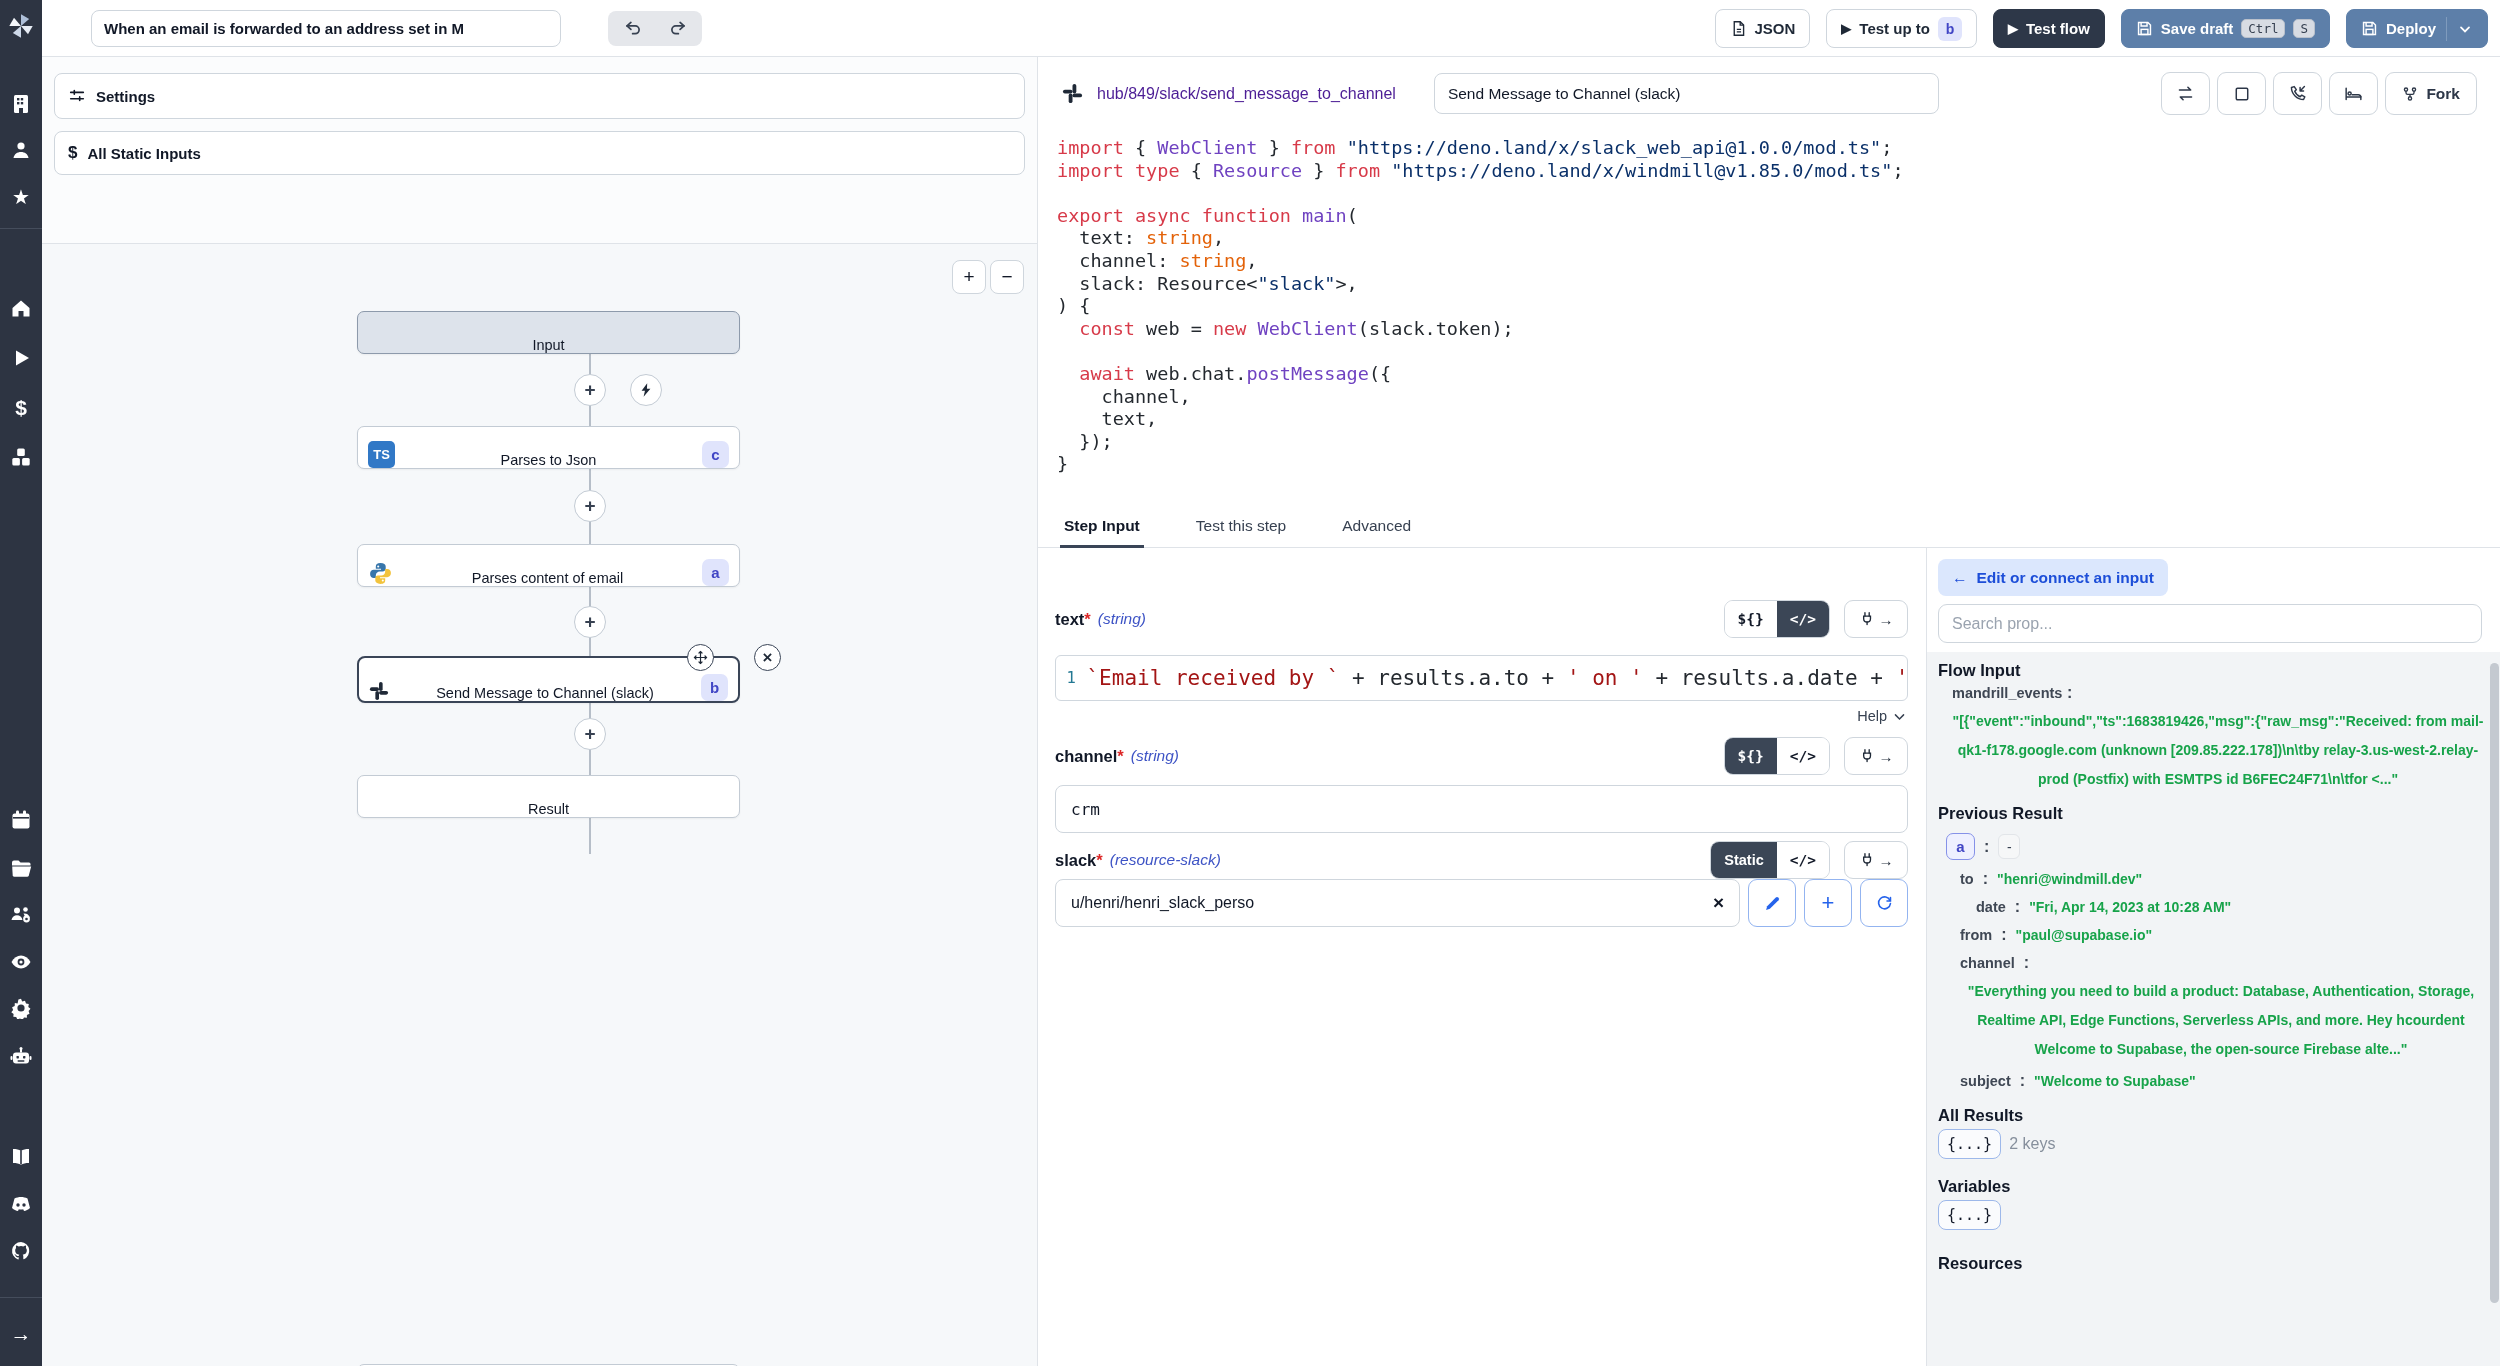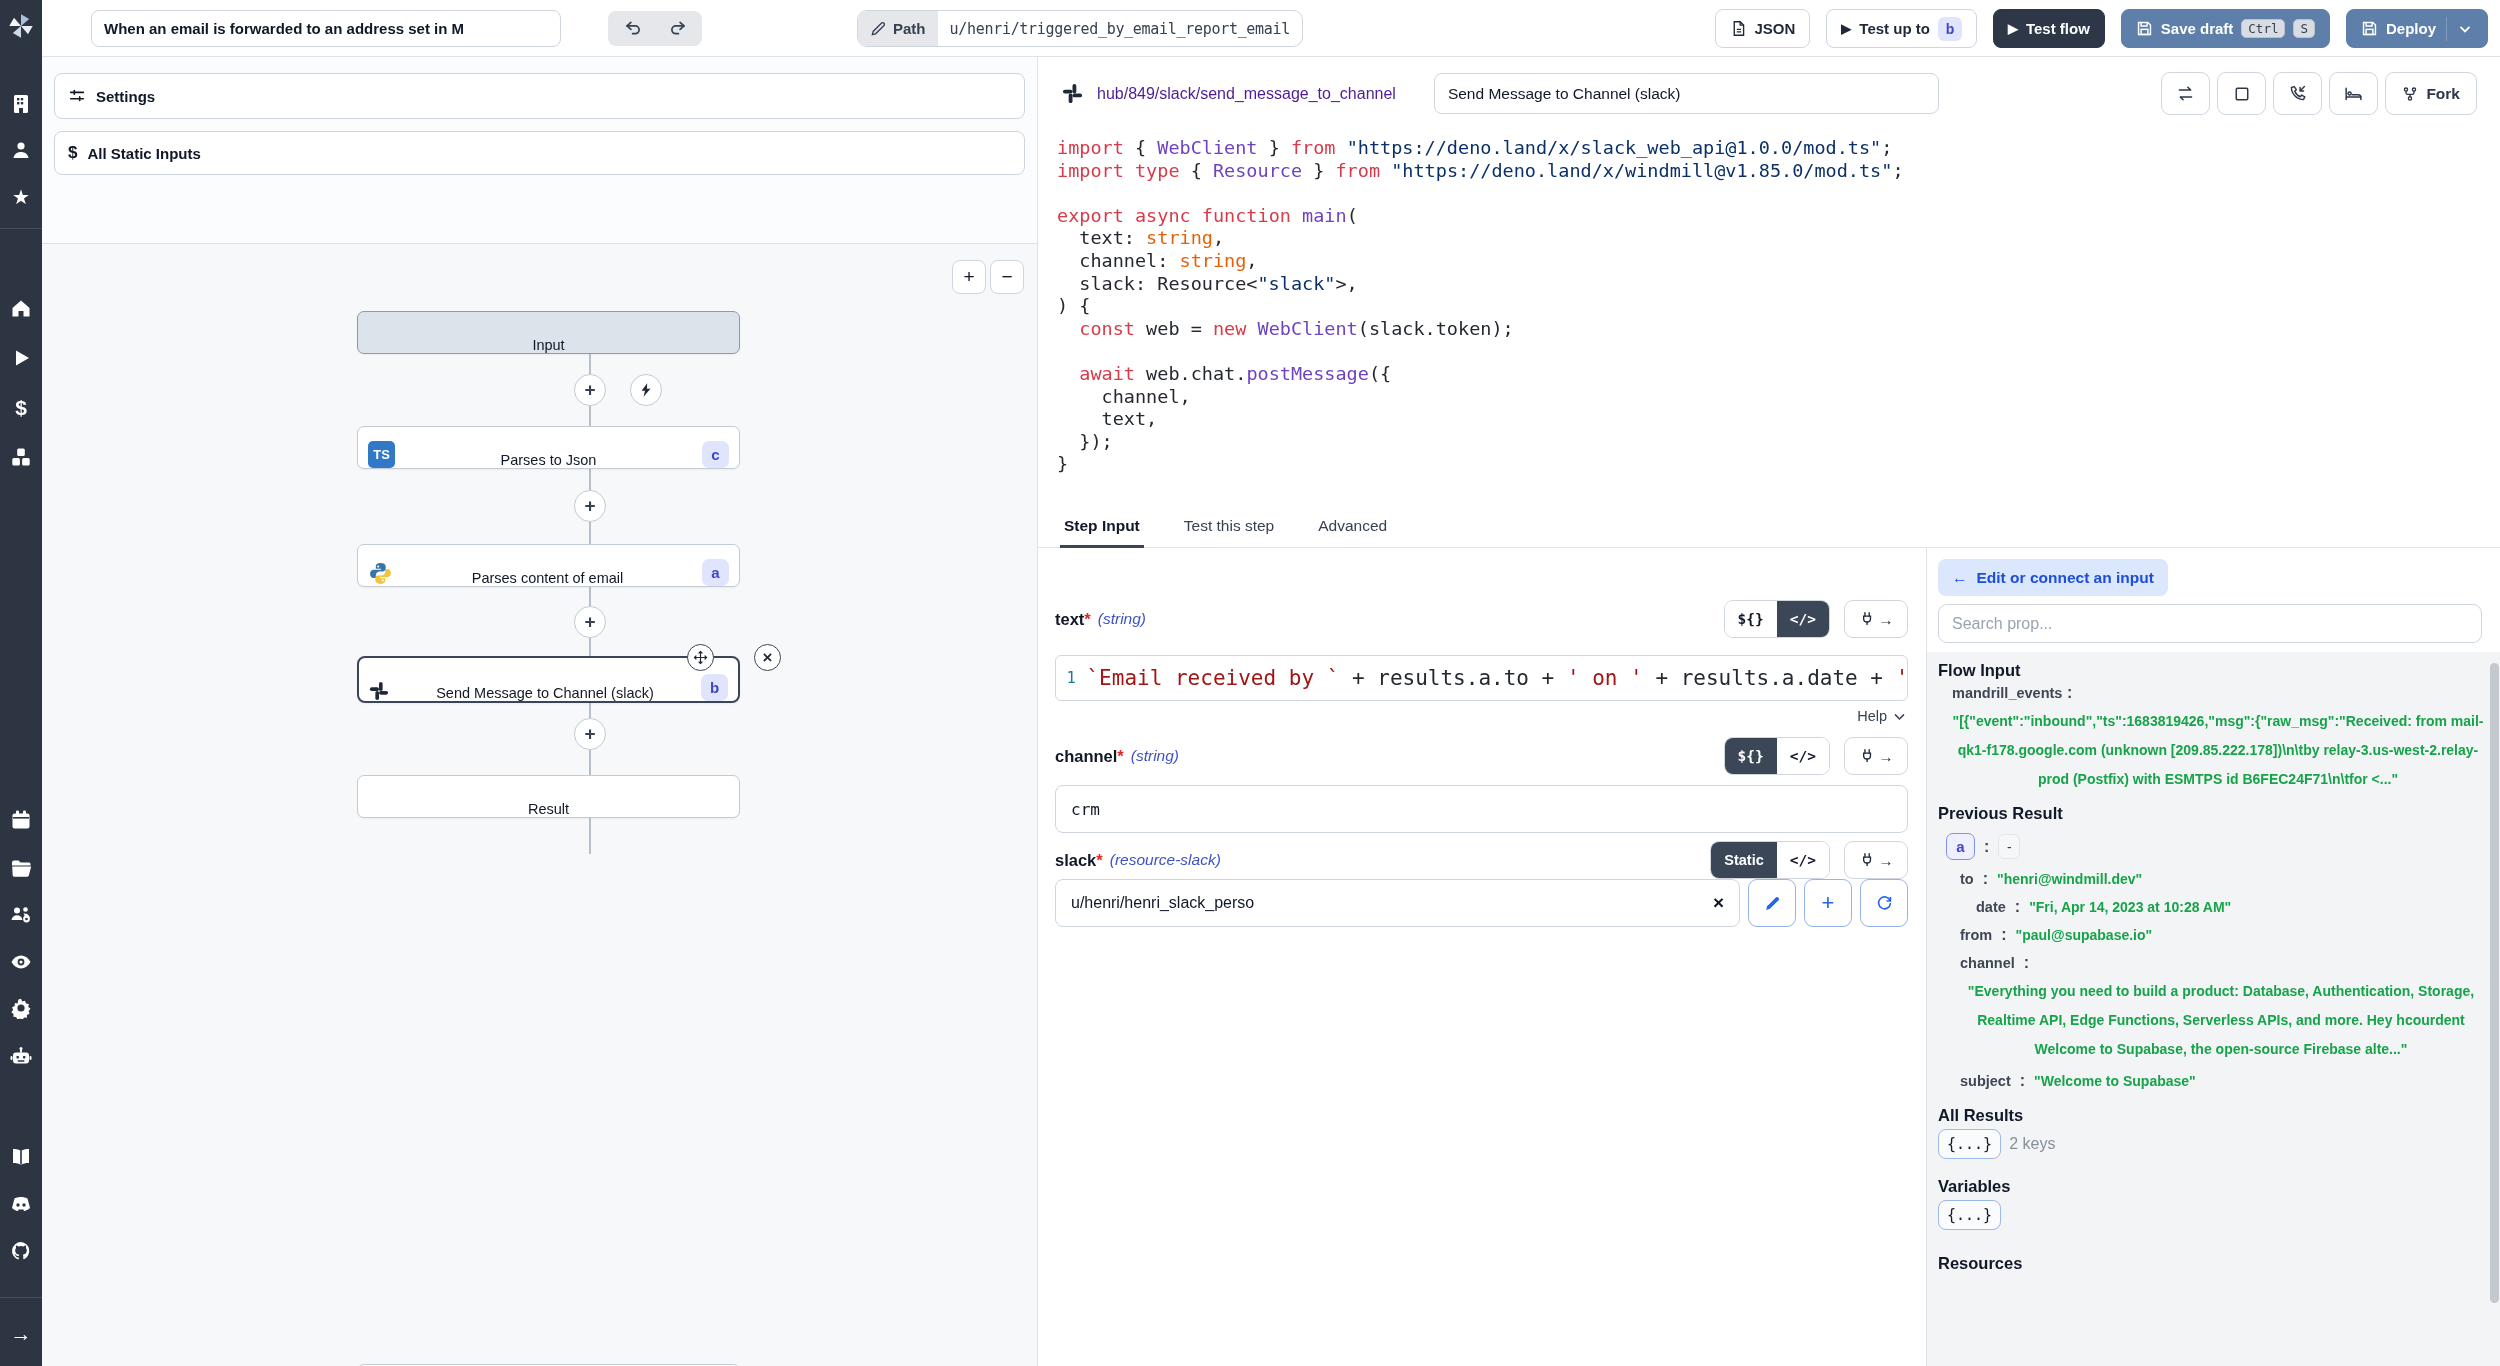--- a/index.html
+++ b/index.html
@@ -57,21 +57,21 @@
   .code-header{position:absolute;left:0;top:0;width:1463px;height:73px;display:flex;align-items:center;padding:0 24px;gap:14px}
   .hub-path{font-size:16px;font-weight:500;color:#4c1d95}
   .name-input{width:505px;height:41px;border:1px solid var(--border2);border-radius:8px;padding:0 13px;font-family:"Liberation Sans",sans-serif;font-size:15.5px;color:#111827;margin-left:24px}
   .icbtn{width:49px;height:43px;border:1px solid var(--border2);border-radius:9px;background:#fff;display:flex;align-items:center;justify-content:center;color:#2d3748;cursor:pointer}
   .fork-btn{height:43px;border:1px solid var(--border2);border-radius:9px;background:#fff;display:flex;align-items:center;gap:8px;padding:0 16px;font-size:15.5px;font-weight:600;color:#2d3748;cursor:pointer}
 
   .code-area{position:absolute;left:19px;top:80px;width:1430px;height:400px;font-family:"DejaVu Sans Mono",monospace;font-size:18.5px;line-height:22.6px;white-space:pre;overflow:hidden}
   .cl{height:22.6px}
   .tk-k{color:#d73a49}.tk-t{color:#6f42c1}.tk-s{color:#0a3069}.tk-o{color:#e36209}.tk-p{color:#24292f}.tk-r{color:#a31515}
 
-  .tabs{position:absolute;left:0;top:448px;width:1463px;height:43px;border-bottom:1px solid var(--border);display:flex;align-items:stretch;padding-left:26px;gap:44px}
+  .tabs{position:absolute;left:0;top:448px;width:1463px;height:43px;border-bottom:1px solid var(--border);display:flex;align-items:stretch;padding-left:26px;gap:56px}
   .tab{display:flex;align-items:center;font-size:15.5px;color:#374151;cursor:pointer;position:relative}
   .tab.active{font-weight:700;color:#111827}
   .tab.active:after{content:"";position:absolute;left:-4px;right:-4px;bottom:-1px;height:3px;background:#3a4557}
 
   .fields{position:absolute;left:0;top:491px;width:888px;height:818px}
   .frow{position:absolute;left:17px;width:853px;display:flex;align-items:center}
   .flabel{font-size:16.5px;font-weight:700;color:#111827}
   .fstar{color:#dc2626;font-weight:700}
   .ftype{font-size:15.5px;font-style:italic;color:#3d53c5;margin-left:7px}
   .fctl{margin-left:auto;display:flex;align-items:center;gap:14px}
@@ -252,31 +252,20 @@
             <path d="M3.5 8 H13 a4.5 4.5 0 0 1 0 9 H10"></path>
           </svg>
         </div>
       <div class="ur-btn">
           <svg viewBox="0 0 22 22" width="19" height="19" fill="none" stroke="#374151" stroke-width="2" stroke-linecap="round" stroke-linejoin="round">
             <path d="M14 4 L18.5 8 L14 12"></path>
             <path d="M18.5 8 H9 a4.5 4.5 0 0 0 0 9 H12"></path>
           </svg>
         </div>
     </div>
-    <div class="path-chip">
-      <div class="path-label">
-          <span>
-            <svg viewBox="0 0 20 20" width="16" height="16" fill="none" stroke="#374151" stroke-width="1.7">
-              <path d="M3 17l1-4L14.5 2.5a1.8 1.8 0 0 1 2.6 0l.4.4a1.8 1.8 0 0 1 0 2.6L7 16z"></path>
-            </svg>
-          </span>
-          <span>Path</span>
-        </div>
-      <div class="path-value">u/henri/triggered_by_email_report_email</div>
-    </div>
     <div class="tb-right">
       <button class="btn">
           <svg viewBox="0 0 20 20" width="17" height="17" fill="none" stroke="#1f2937" stroke-width="1.6">
             <path d="M5 2h7l4 4v12H5z"></path>
             <path d="M12 2v4h4"></path>
             <path d="M8 11h5M8 14h5" stroke-width="1.4"></path>
           </svg>
           <span>JSON</span>
         </button>
       <button class="btn">

